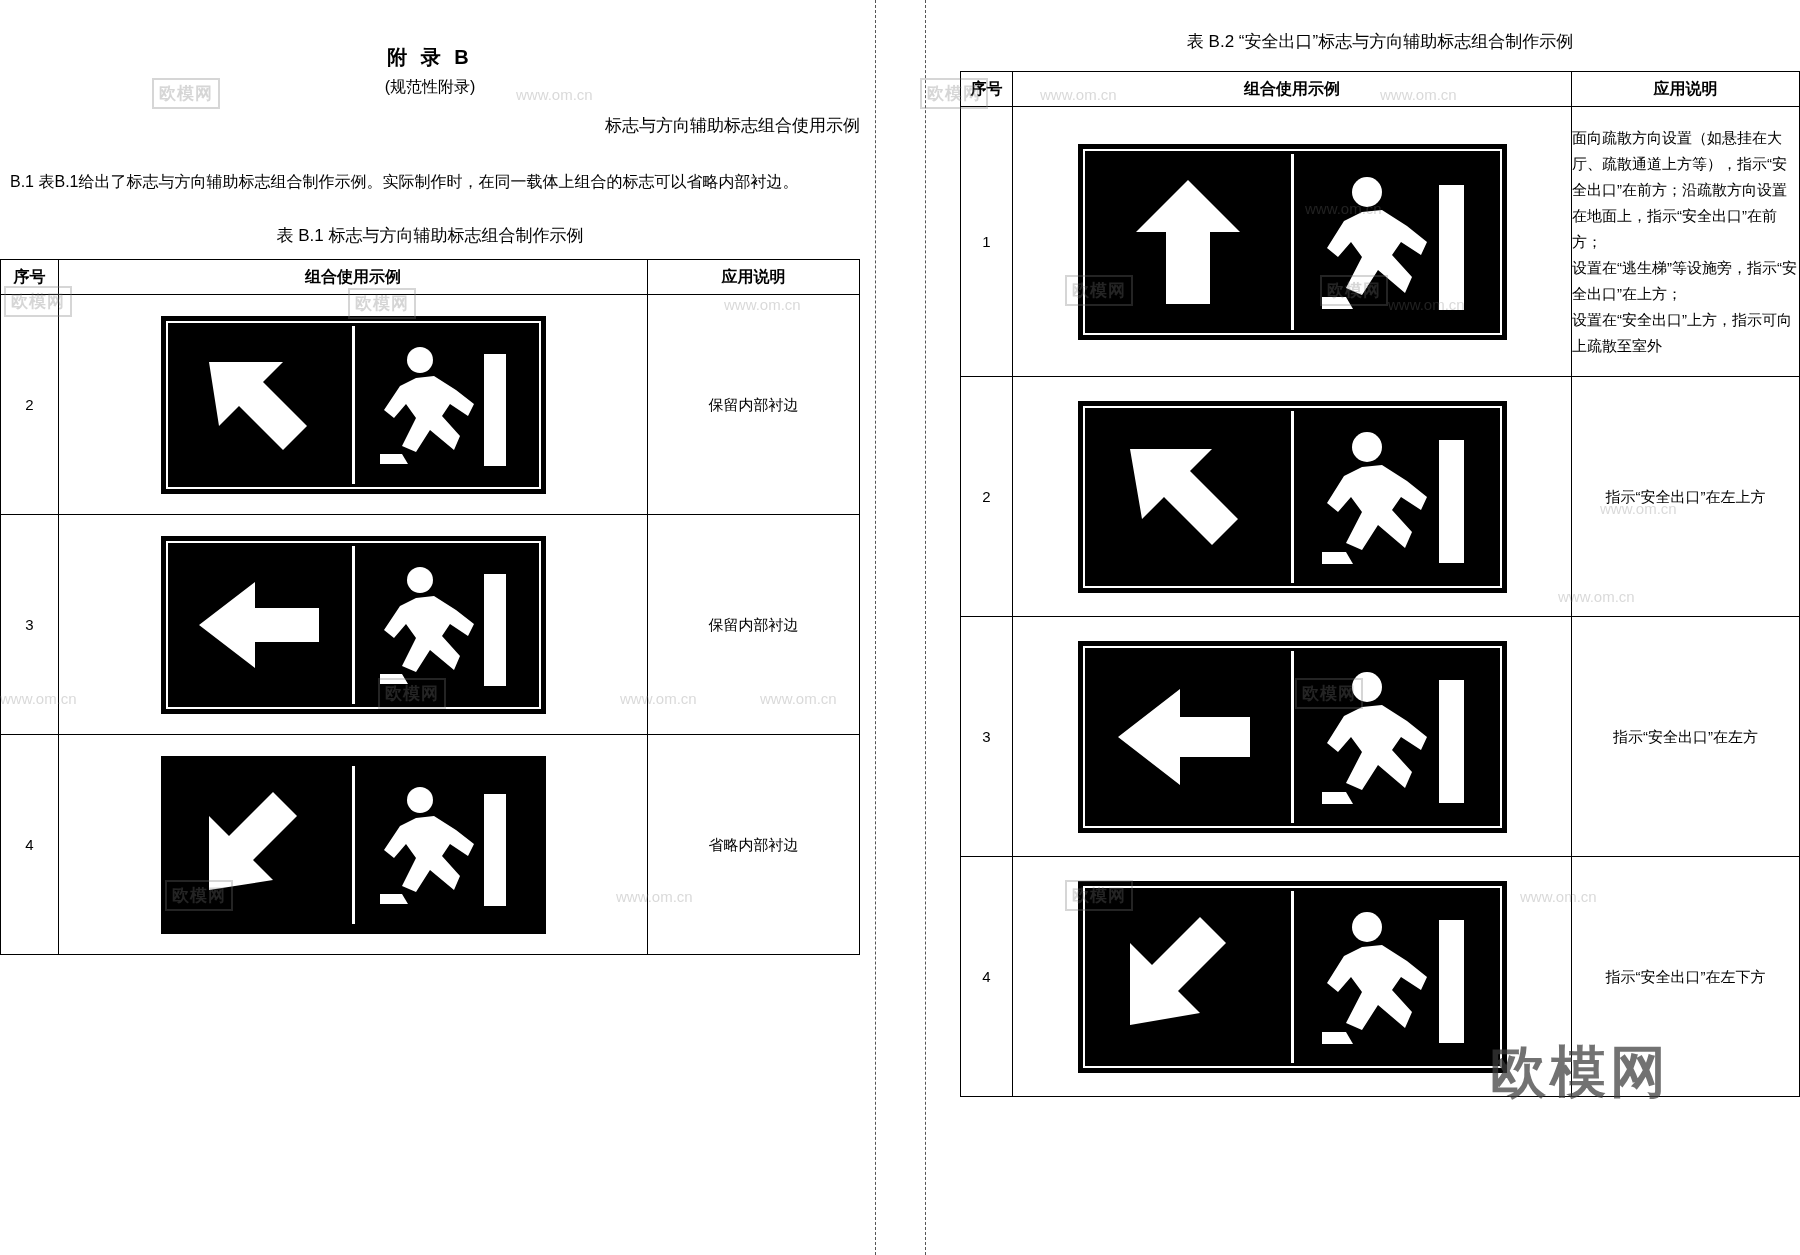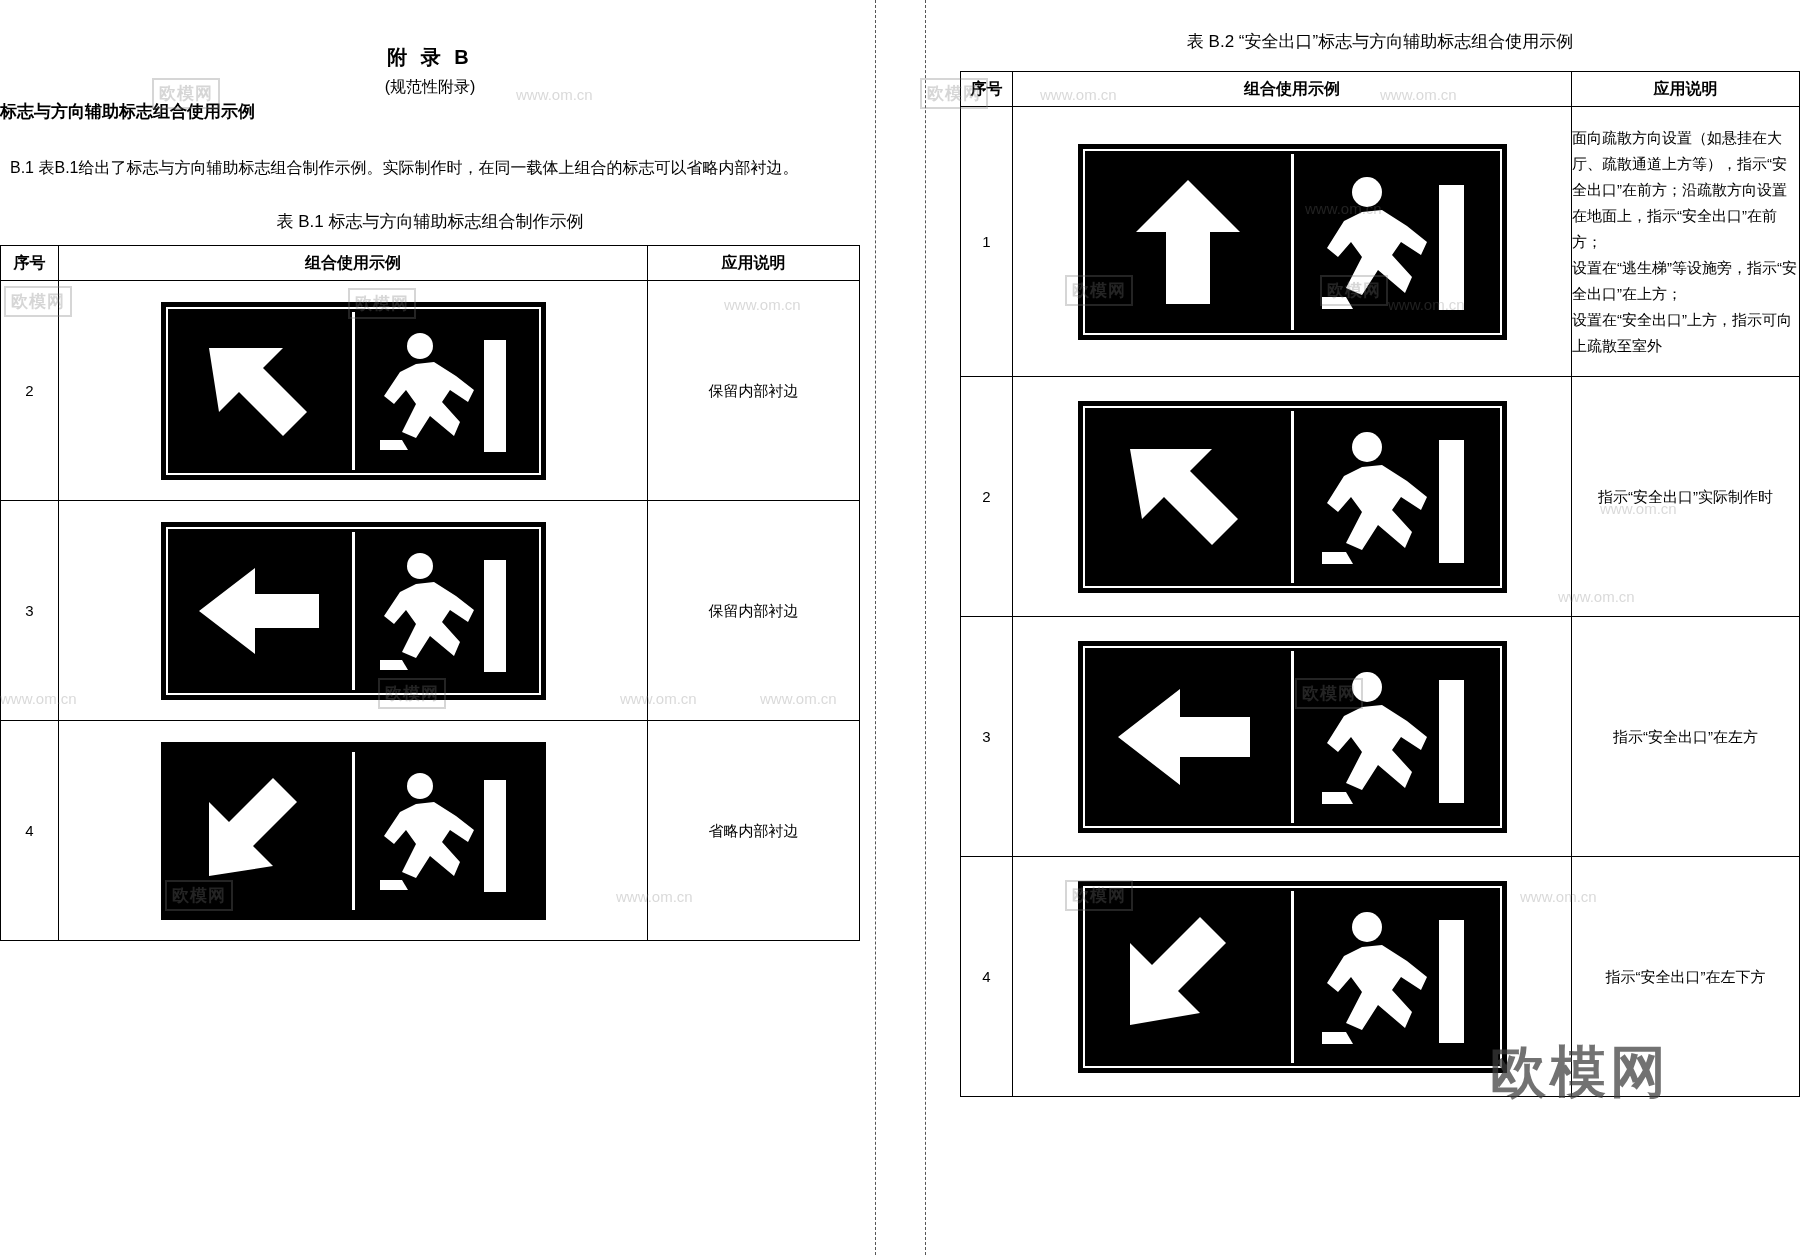--- a/index.html
+++ b/index.html
@@ -31,21 +31,21 @@
   .fold-b{left:925px;}
 
   h1.appendix{
     text-align:center;font-size:20px;font-weight:bold;margin:0;
     padding-top:44px;letter-spacing:4px;
   }
   .appendix-sub{
     text-align:center;font-size:16px;margin-top:6px;
   }
   .appendix-sub2{
-    text-align:left;font-size:17px;margin-top:2px;font-weight:bold;
+    text-align:right;font-size:17px;margin-top:16px;font-weight:normal;
   }
   .para{
     font-size:16px;line-height:30px;margin:0;padding:0 40px 0 10px;
     text-align:justify;
   }
   .p1{margin-top:30px;}
   .p2{margin-top:4px;}
 
   .table-title{
     text-align:center;font-size:17px;margin:0;
@@ -242,21 +242,21 @@
           <td class="explain">省略内部衬边</td>
         </tr>
       </tbody>
     </table>
   </div>
 
   <div class="foldmark fold-a"></div>
   <div class="foldmark fold-b"></div>
 
   <div class="right-col">
-    <div class="table-title" style="margin-top:30px;margin-bottom:18px;">表 B.2 “安全出口”标志与方向辅助标志组合使用示例</div>
+    <div class="table-title" style="margin-top:30px;margin-bottom:18px;">表 B.2 “安全出口”标志与方向辅助标志组合制作示例</div>
 
     <table class="sign">
       <colgroup>
           <col class="r-no">
           <col>
           <col class="r-exp">
         </colgroup>
       <thead>
         <tr>
           <th>序号</th>
@@ -313,21 +313,21 @@
                     <path d="M142 18 L178 18 L178 152 L142 152 Z" fill="#fff"></path>
                     <path d="M142 18 L178 18 L178 152 L167 152 L167 29 L142 29 Z" fill="#000"></path>
                     <circle cx="70" cy="36" r="15" fill="#fff"></circle>
                     <path d="M65 56 L85 54 L110 70 L130 86 L124 99 L104 86 L95 99 L115 121 L108 137 L81 114 L65 139 L49 132 L65 101 L54 86 L41 101 L30 92 L47 65 Z" fill="#fff"></path>
                     <path d="M25 141 L49 141 L56 153 L25 153 Z" fill="#fff"></path>
                   </svg>
                 </div>
               </div>
             </div>
           </td>
-          <td class="explain">指示“安全出口”实际制作时</td>
+          <td class="explain">指示“安全出口”在左上方</td>
         </tr>
 
         <tr style="height:240px;">
           <td>3</td>
           <td class="example">
             <div class="sign-box">
               <div class="sign-inner">
                 <div class="panel">
                   <svg width="200" height="172" viewBox="0 0 200 172">
                     <rect width="200" height="172" fill="#000"></rect>

